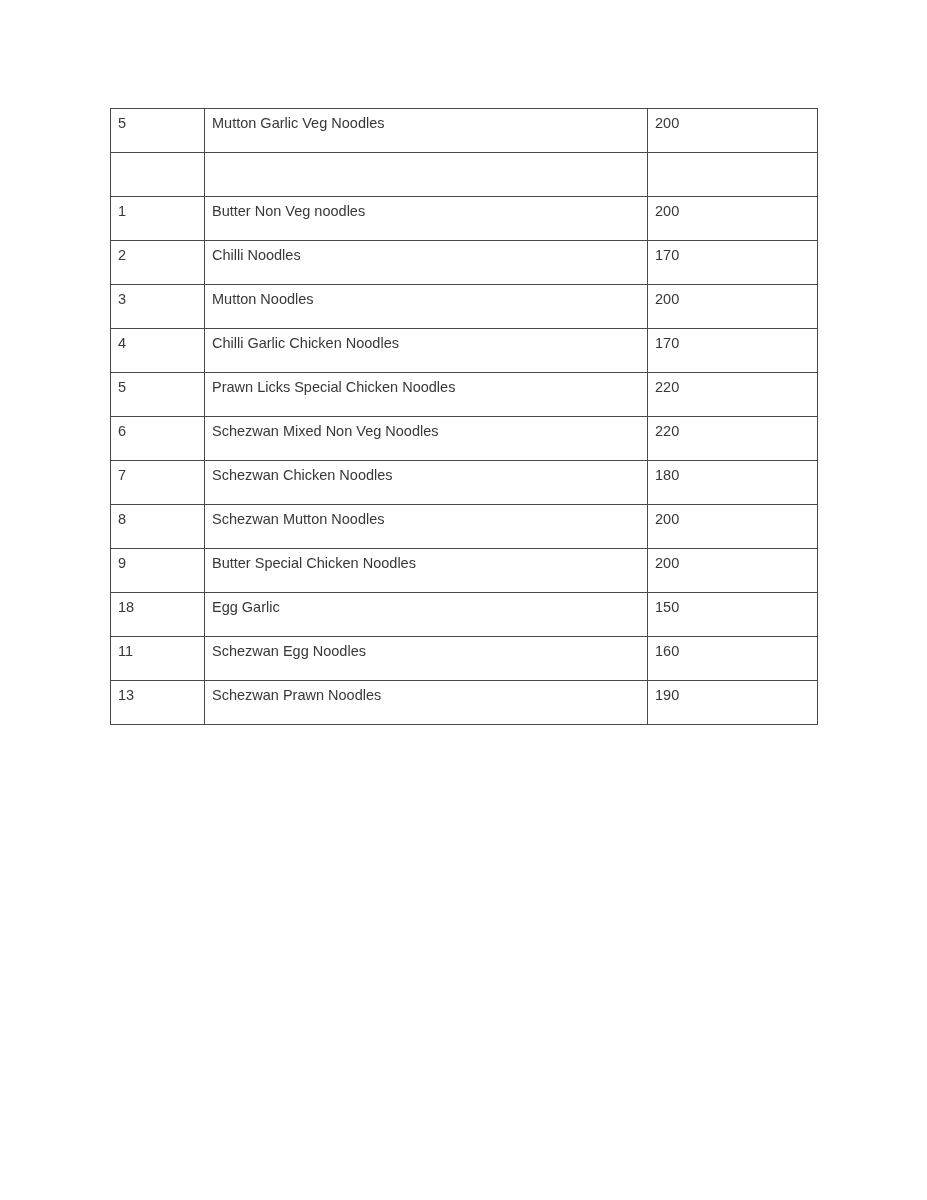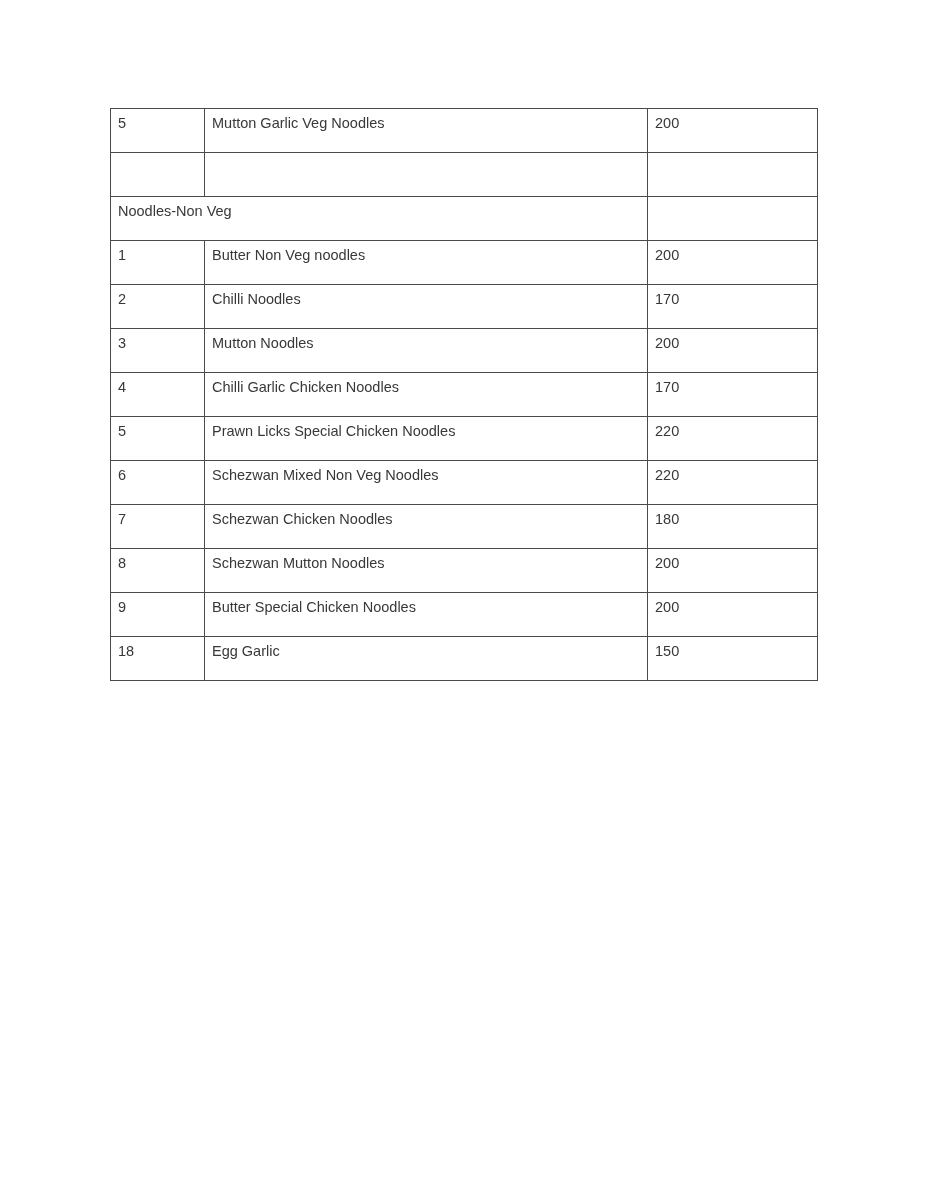--- a/index.html
+++ b/index.html
@@ -62,24 +62,20 @@
           <td>5</td>
           <td>Mutton Garlic Veg Noodles</td>
           <td>200</td>
         </tr>
         <tr>
           <td></td>
           <td></td>
           <td></td>
         </tr>
         <tr>
-          <td colspan="2">Noodles-Non Veg</td>
-          <td></td>
-        </tr>
-        <tr>
           <td>1</td>
           <td>Butter Non Veg noodles</td>
           <td>200</td>
         </tr>
         <tr>
           <td>2</td>
           <td>Chilli Noodles</td>
           <td>170</td>
         </tr>
         <tr>
@@ -115,15 +111,25 @@
         <tr>
           <td>9</td>
           <td>Butter Special Chicken Noodles</td>
           <td>200</td>
         </tr>
         <tr>
           <td>18</td>
           <td>Egg Garlic</td>
           <td>150</td>
         </tr>
+        <tr>
+          <td>11</td>
+          <td>Schezwan Egg Noodles</td>
+          <td>160</td>
+        </tr>
+        <tr>
+          <td>13</td>
+          <td>Schezwan Prawn Noodles</td>
+          <td>190</td>
+        </tr>
       </tbody>
   </table>
 </div>
 
 </body></html>

